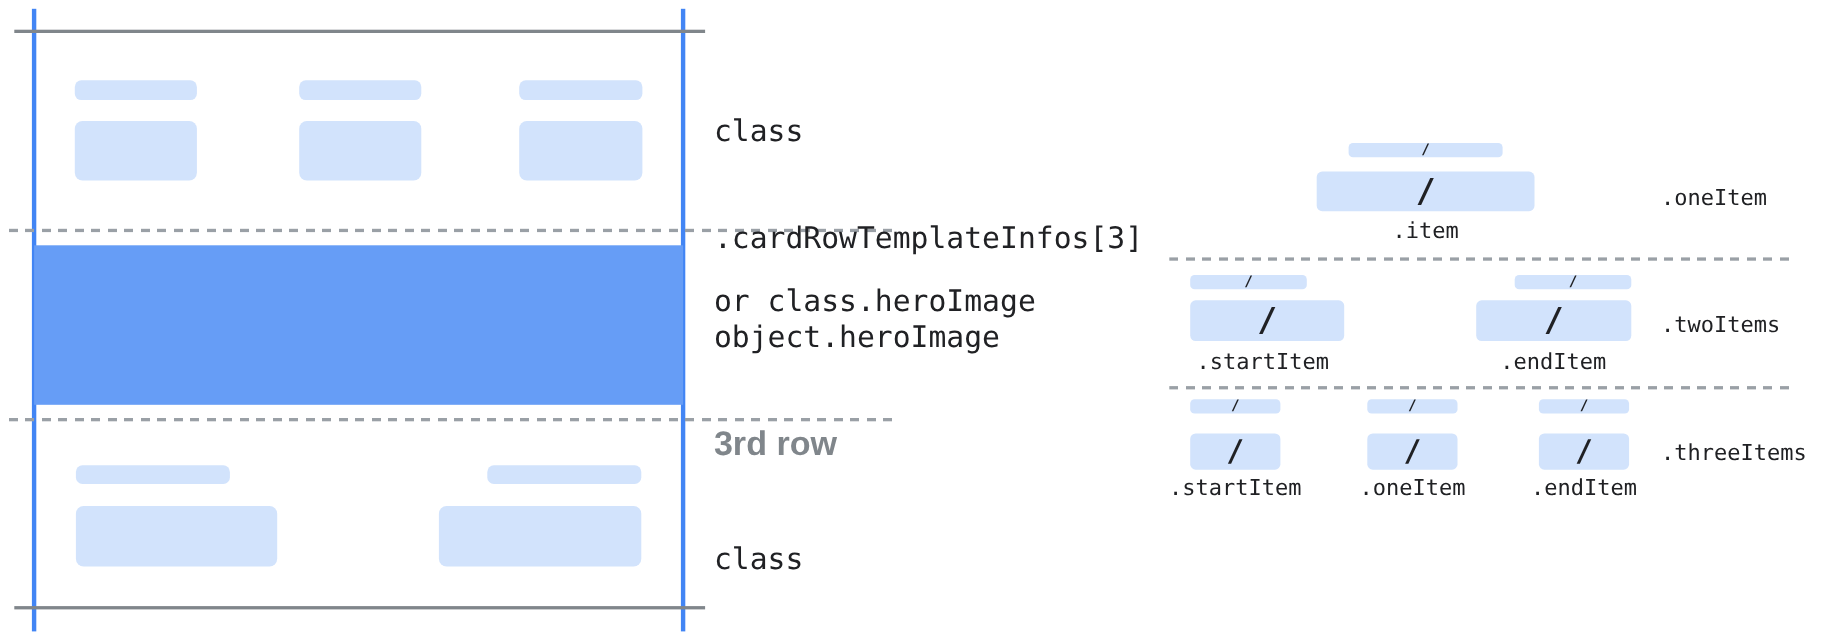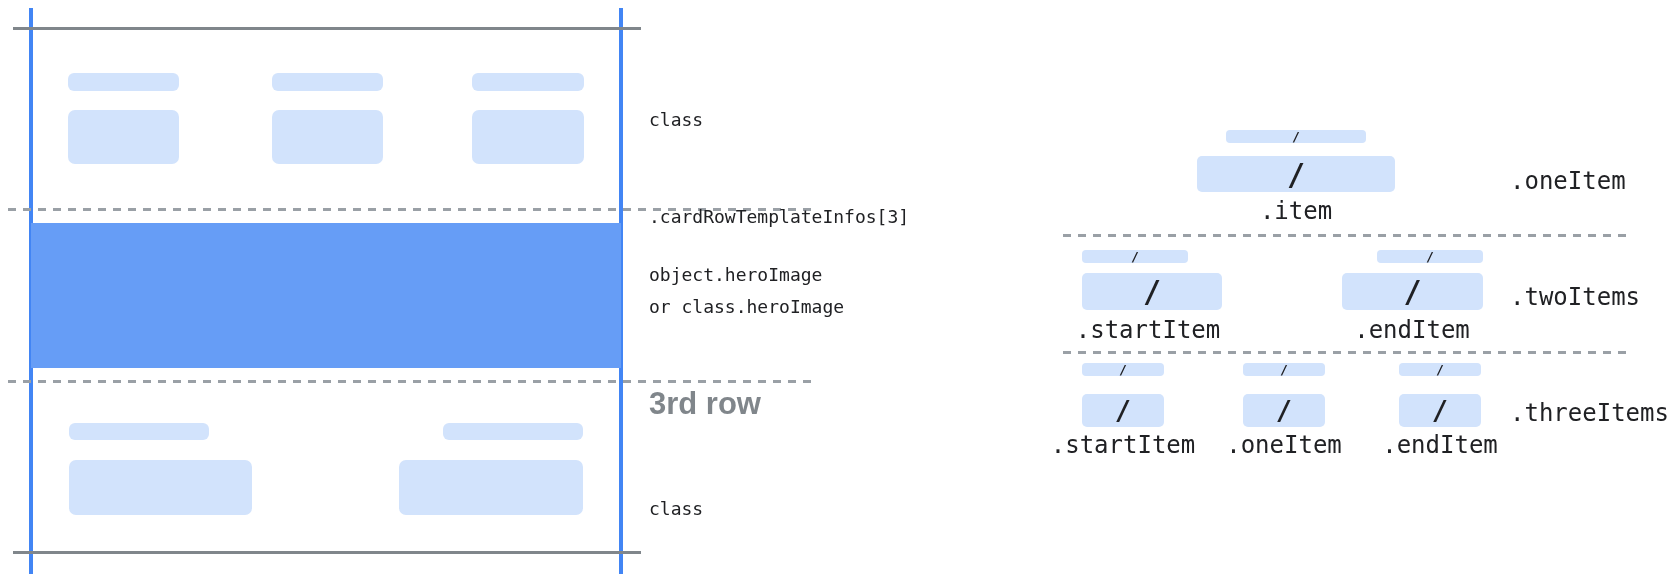--- a/index.html
+++ b/index.html
@@ -26,24 +26,24 @@
   .bar{position:absolute;background:var(--bar-blue);border-radius:6px}
   .bar.lg{border-radius:7px}
   .hero{position:absolute;background:var(--hero-blue)}
   .slash{display:flex;align-items:center;justify-content:center;height:100%;
          color:var(--text-dark);font-family:"DejaVu Sans Mono",monospace;font-weight:bold}
   .slash.sm{font-size:13px}
   .slash.md{font-size:27px}
   .slash.bg{font-size:30px}
   .caption{position:absolute;white-space:nowrap}
   .cap-title{font-size:31px;font-weight:bold;color:var(--heading-gray);line-height:37px}
-  .code{font-family:"DejaVu Sans Mono",monospace;font-size:18px;line-height:32.4px;
+  .code{font-family:"DejaVu Sans Mono",monospace;font-size:27px;line-height:32.4px;
         color:var(--text-dark);white-space:pre}
   .code.block{margin-top:6px}
-  .rlabel{position:absolute;font-family:"DejaVu Sans Mono",monospace;font-size:24px;
+  .rlabel{position:absolute;font-family:"DejaVu Sans Mono",monospace;font-size:20px;
           color:var(--text-dark);white-space:nowrap}
   .ctr{transform:translateX(-50%)}
 </style>
 </head>
 <body>
 
 <div class="vline" style="left:29px;top:8px;height:566px"></div>
 <div class="vline" style="left:619px;top:8px;height:566px"></div>
 <div class="hline" style="left:13px;top:27px;width:628px"></div>
 <div class="hline" style="left:13px;top:551px;width:628px"></div>
@@ -65,22 +65,22 @@
 <div class="bar lg" style="left:399px;top:460px;width:184px;height:55px"></div>
 
 <div class="caption" style="left:649px;top:33px">
   <div class="code block">
     <div class="code">class</div>
     <div class="code">.cardRowTemplateInfos[3]</div>
   </div>
 </div>
 
 <div class="caption" style="left:649px;top:259px">
+  <div class="code">or class.heroImage</div>
   <div class="code">object.heroImage</div>
-  <div class="code">or class.heroImage</div>
 </div>
 
 <div class="caption" style="left:649px;top:385px">
   <div class="cap-title">3rd row</div>
   <div class="code block">
     <div class="code">class</div>
     
     
     
   </div>

